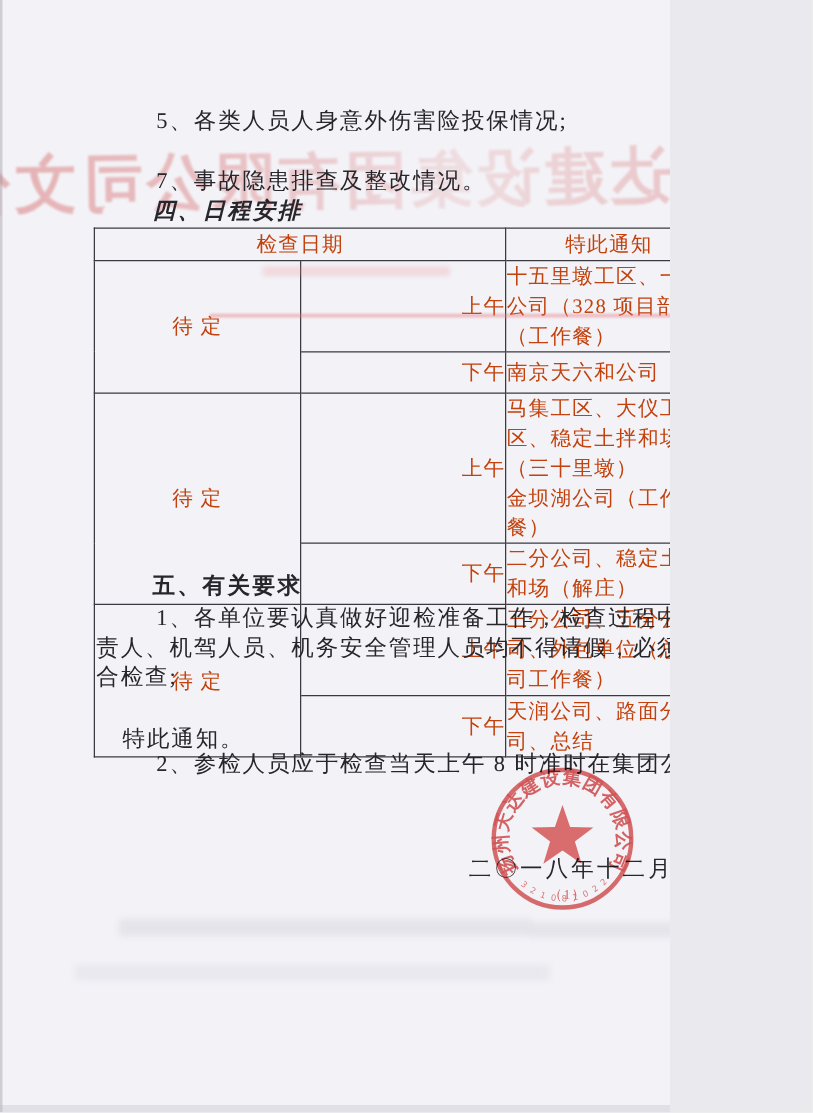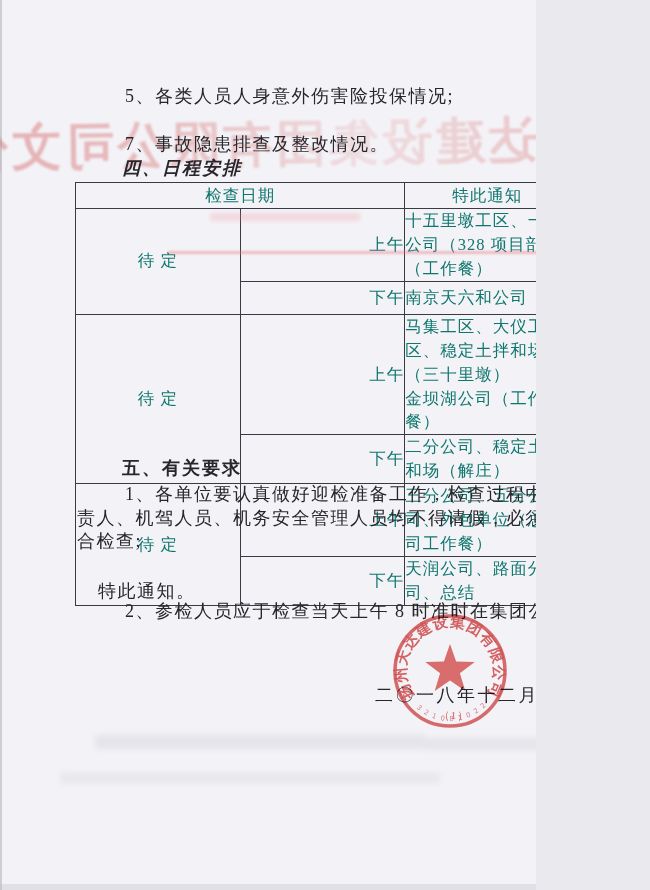--- a/index.html
+++ b/index.html
@@ -9,21 +9,21 @@
     font-family:"Liberation Serif","DejaVu Serif",serif;
     color:#26262b;
   }
   .abs{position:absolute;}
   .bodytext{font-size:18px;letter-spacing:1.5px;white-space:nowrap;}
   .heading{font-size:18px;font-weight:bold;letter-spacing:2px;white-space:nowrap;}
   
   table.sched{
     position:absolute;left:75px;top:182px;
     border-collapse:collapse;table-layout:fixed;width:495px;
-    font-size:16.5px;color:#0f766e;
+    font-size:16.5px;color:#c2410c;
   }
   table.sched td,table.sched th{
     border:1px solid #3a3a42;padding:0;font-weight:normal;
     letter-spacing:1px;line-height:1.45;
   }
   td.c-date{width:95px;text-align:center;letter-spacing:8px;}
   td.c-period,th.c-period{width:47px;text-align:right;margin-top:19px;}
   td.c-units{width:353px;text-align:left;padding:2px 6px;white-space:pre-line;}
   th.h-date{text-align:center;letter-spacing:2px;}
   th.h-units{text-align:center;letter-spacing:2px;}

